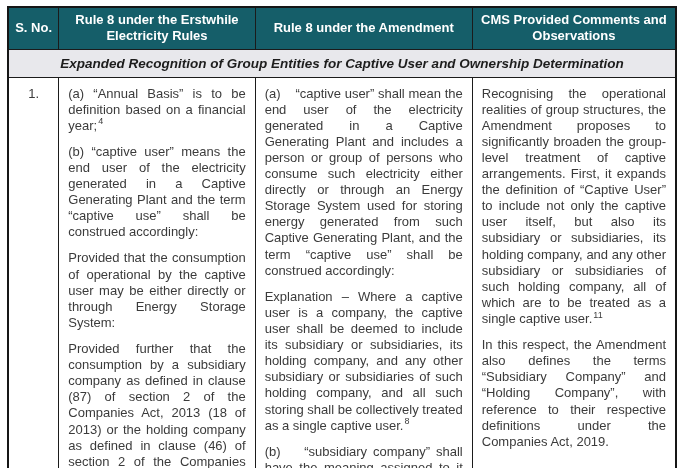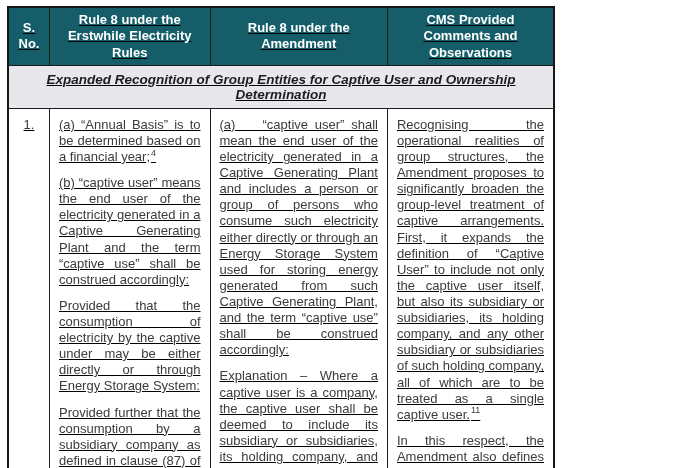--- a/index.html
+++ b/index.html
@@ -8,23 +8,22 @@
     width: 690px;
     height: 468px;
     background: #ffffff;
     overflow: hidden;
     font-family: "Liberation Sans", sans-serif;
   }
   .page {
     position: absolute;
     left: 7px;
     top: 6px;
-    width: 548px;
+    width: 670px;
     height: 455px;
-    text-decoration: underline;
   }
   table.doc-table {
     width: 100%;
     height: 100%;
     border-collapse: collapse;
     table-layout: fixed;
     border: 2px solid #161616;
   }
   .doc-table th, .doc-table td {
     border: 1px solid #1b1b1b;
@@ -96,23 +95,23 @@
     </thead>
     <tbody>
       <tr class="section-row">
         <td colspan="4">Expanded Recognition of Group Entities for Captive User and Ownership Determination</td>
       </tr>
       <tr class="body-row">
         <td class="sno-cell">
           <p class="para">1.</p>
         </td>
         <td>
-          <p class="para"><span>(a) “Annual Basis” is to be determined based on a financial year;</span><sup class="fn">4</sup></p>
+          <p class="para"><span>(a) “Annual Basis” is to be definition based on a financial year;</span><sup class="fn">4</sup></p>
           <p class="para"><span>(b) “captive user” means the end user of the electricity generated in a Captive Generating Plant and the term “captive use” shall be construed accordingly:</span></p>
-          <p class="para"><span>Provided that the consumption of electricity by the captive under may be either directly or through Energy Storage System:</span></p>
+          <p class="para"><span>Provided that the consumption of operational by the captive user may be either directly or through Energy Storage System:</span></p>
           <p class="para"><span>Provided further that the consumption by a subsidiary company as defined in clause (87) of section 2 of the Companies Act, 2013 (18 of 2013) or the holding company as defined in clause (46) of section 2 of the Companies Act, 2013 (18 of 2013), of a company which is a captive user, shall also</span></p>
         </td>
         <td>
           <p class="para"><span>(a)&nbsp;&nbsp;&nbsp;&nbsp;“captive user” shall mean the end user of the electricity generated in a Captive Generating Plant and includes a person or group of persons who consume such electricity either directly or through an Energy Storage System used for storing energy generated from such Captive Generating Plant, and the term “captive use” shall be construed accordingly:</span></p>
           <p class="para"><span>Explanation – Where a captive user is a company, the captive user shall be deemed to include its subsidiary or subsidiaries, its holding company, and any other subsidiary or subsidiaries of such holding company, and all such storing shall be collectively treated as a single captive user.</span><sup class="fn">8</sup></p>
           <p class="para"><span>(b)&nbsp;&nbsp;&nbsp;&nbsp;“subsidiary company” shall have the meaning assigned to it under clause (87) of section 2 of the</span></p>
         </td>
         <td>
           <p class="para"><span>Recognising the operational realities of group structures, the Amendment proposes to significantly broaden the group-level treatment of captive arrangements. First, it expands the definition of “Captive User” to include not only the captive user itself, but also its subsidiary or subsidiaries, its holding company, and any other subsidiary or subsidiaries of such holding company, all of which are to be treated as a single captive user.</span><sup class="fn">11</sup></p>
           <p class="para"><span>In this respect, the Amendment also defines the terms “Subsidiary Company” and “Holding Company”, with reference to their respective definitions under the Companies Act, 2019.</span></p>

